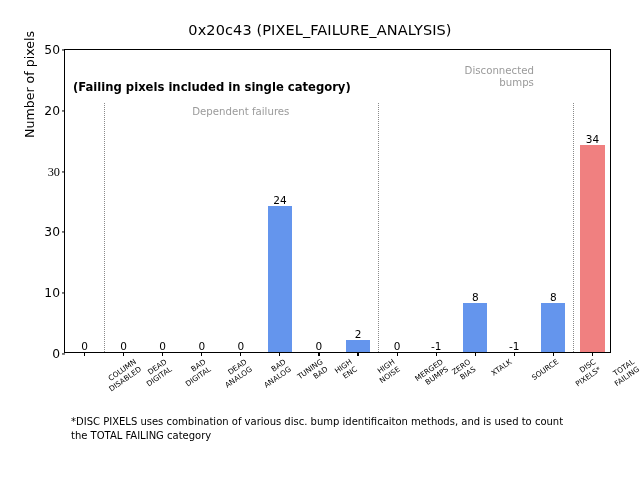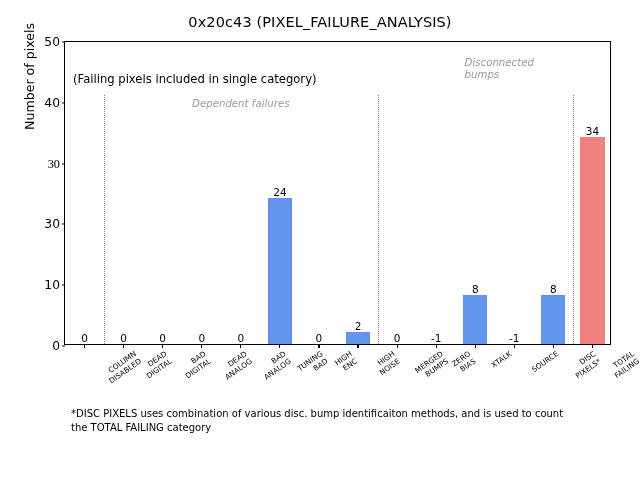--- a/index.html
+++ b/index.html
@@ -1,21 +1,21 @@
 <!DOCTYPE html>
 <html><head>
 <meta charset="utf-8">
 <style>
   html,body{margin:0;padding:0;}
   body{
     width:640px;height:480px;background:#ffffff;
     font-family:"DejaVu Sans","Liberation Sans",sans-serif;
     overflow:hidden;position:relative;
   }
-  #fig{position:absolute;left:0;top:8px;width:640px;height:449px;}
+  #fig{position:absolute;left:0;top:16px;width:640px;height:449px;}
 
   
   .fig-title{
     position:absolute;left:0;top:6px;width:640px;text-align:center;
     font-size:14.5px;color:#000;letter-spacing:0.1px;
   }
 
   
   .plot{
     position:absolute;left:64px;top:33px;width:547px;height:304px;
@@ -62,21 +62,21 @@
   }
 
   
   .ann-head{
     position:absolute;font-size:11.6px;color:#000;white-space:nowrap;
   }
   .ann-grey{
     position:absolute;font-size:10.2px;color:#9a9a9a;line-height:1.18;
     white-space:pre;
   }
-  .ann-grey.center{text-align:left;transform:translateX(-50%);font-style:italic;}
+  .ann-grey.center{text-align:right;transform:translateX(-50%);}
 
   
   .footnote{
     position:absolute;left:71px;top:399px;width:500px;
     font-size:10px;color:#000;line-height:1.42;
   }
 </style>
 </head>
 <body>
 
@@ -89,21 +89,21 @@
     <div id="yticks">
         <div class="ytickmark" style="top: 304px;"></div>
         <div class="ytick" style="top: 304px;">0</div>
         <div class="ytickmark" style="top: 243.2px;"></div>
         <div class="ytick" style="top: 243.2px;">10</div>
         <div class="ytickmark" style="top: 182.4px;"></div>
         <div class="ytick" style="top: 182.4px;">30</div>
         <div class="ytickmark" style="top: 121.6px;"></div>
         <div class="ytick" style="top: 121.6px; font-family: Liberation Serif, serif;">30</div>
         <div class="ytickmark" style="top: 60.8px;"></div>
-        <div class="ytick" style="top: 60.8px;">40</div>
+        <div class="ytick" style="top: 60.8px;">20</div>
         <div class="ytickmark" style="top: 0px;"></div>
         <div class="ytick" style="top: 0px;">50</div>
       </div>
     <div id="xticks">
         <div class="xtickmark" style="left: 18.9857px;"></div>
         <div class="xtlabel" style="left: 30.5357px;">COLUMN
 DISABLED</div>
         <div class="xtickmark" style="left: 58.0571px;"></div>
         <div class="xtlabel" style="left: 69.6071px;">DEAD
 DIGITAL</div>
@@ -162,20 +162,20 @@
         <div class="barlabel" style="left: 488.393px; top: 241.36px;">8</div>
         <div class="bar" style="left: 515.352px; width: 24.2243px; height: 206.72px; background: rgb(240, 128, 128);"></div>
         <div class="barlabel" style="left: 527.464px; top: 83.28px;">34</div>
       </div>
     <div id="vlines">
         <div class="vline" style="left: 39.0714px; bottom: 0px; height: 249.28px;"></div>
         <div class="vline" style="left: 312.571px; bottom: 0px; height: 249.28px;"></div>
         <div class="vline" style="left: 507.929px; bottom: 0px; height: 249.28px;"></div>
       </div>
 
-    <div class="ann-head" id="annh2" style="left: 8px; top: 30px;">(Failing pixels included in single category)</div>
+    <div class="ann-head" id="annh2" style="left: 8px; top: 30px; font-weight: bold;">(Failing pixels included in single category)</div>
     <div class="ann-grey center" id="anng2" style="left: 175.821px; top: 55.72px;">Dependent failures</div>
     <div class="ann-grey center" id="anng3" style="left: 434.25px; top: 15.2px;">Disconnected
 bumps</div>
   </div>
 
   <div class="footnote">*DISC PIXELS uses combination of various disc. bump identificaiton methods, and is used to count the TOTAL FAILING category</div>
 </div>
 
 </body></html>

